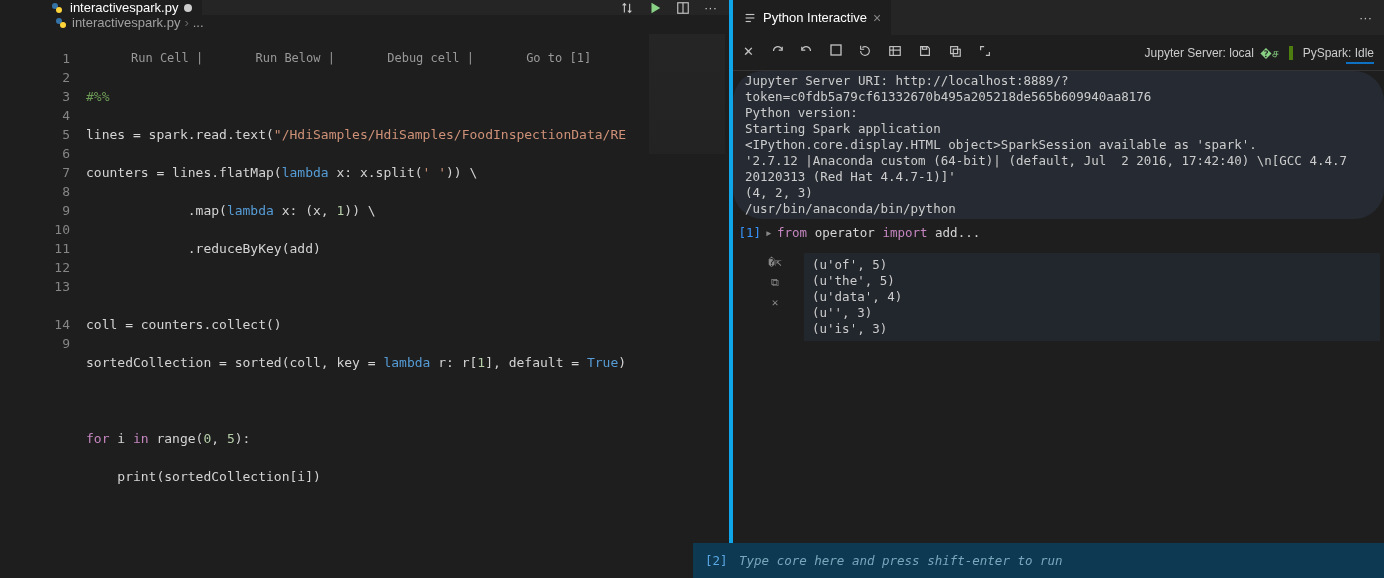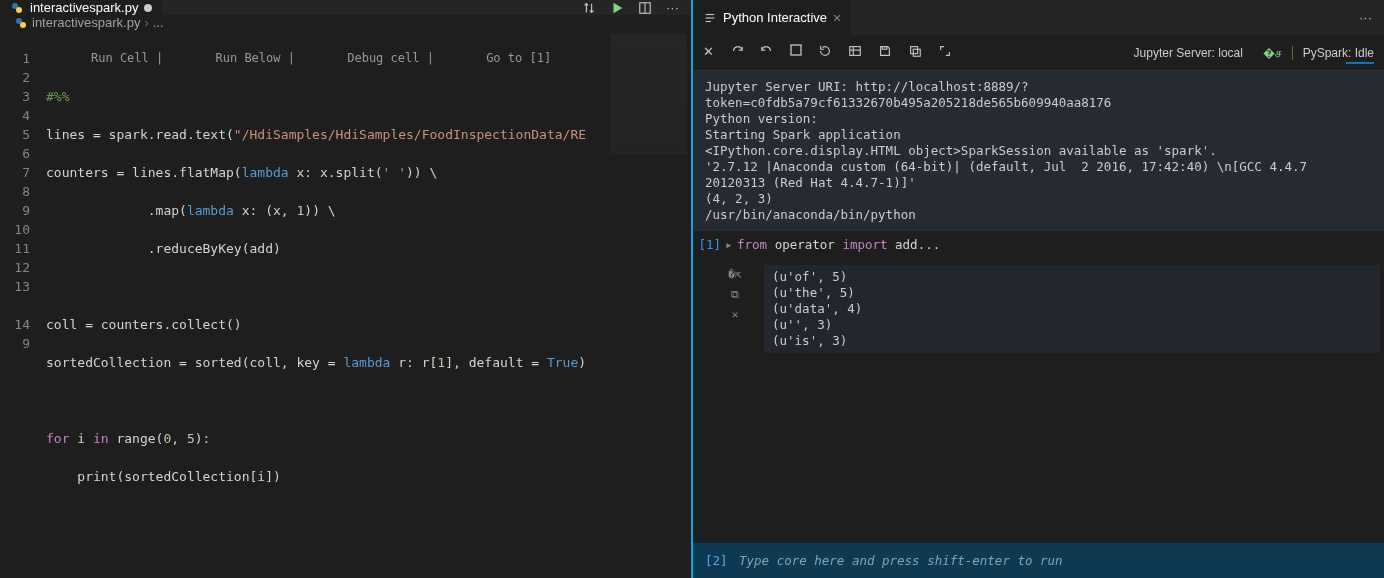--- a/index.html
+++ b/index.html
@@ -7,21 +7,21 @@
   background: #1e1e1e;
   font-family: "Segoe UI", Arial, sans-serif;
   font-size: 13px;
   color: #cccccc;
   width: 1384px;
   height: 578px;
   overflow: hidden;
   display: flex;
 }
 .pane { display: flex; flex-direction: column; height: 100%; }
-.left-pane { width: 693px; border-right: 2px solid #0ea5e9; }
+.left-pane { width: 693px; border-right: 4px solid #0ea5e9; margin-left: 40px; }
 .right-pane { flex: 1; }
 
 
 .tab-bar {
   height: 35px;
   background: #252526;
   display: flex;
   align-items: stretch;
   justify-content: space-between;
 }
@@ -73,25 +73,25 @@
 
 
 .minimap { position: absolute; top: 0; right: 0; width: 84px; height: 100%; background: #1e1e1e; }
 .minimap-content { position: absolute; top: 4px; left: 4px; right: 4px; height: 120px; background: linear-gradient(#2a2a2a, #262626); opacity: 0.6; }
 
 
 .toolbar { height: 36px; display: flex; align-items: center; justify-content: space-between; padding: 0 10px; border-bottom: 1px solid #333; }
 .toolbar-left { display: flex; gap: 16px; color: #c5c5c5; }
 .toolbar-left span { cursor: pointer; }
 .toolbar-right { display: flex; gap: 10px; align-items: center; color: #cccccc; font-size: 12px; }
-.server-info { display: flex; align-items: center; gap: 20px; cursor: pointer; }
-.pill { border-left: 1px solid #4d7c0f; padding-left: 10px; position: relative; }
+.server-info { display: flex; align-items: center; gap: 6px; cursor: pointer; }
+.pill { border-left: 4px solid #4d7c0f; padding-left: 10px; position: relative; }
 .pill::after { content: ''; position: absolute; right: 0; bottom: -4px; width: 28px; height: 2px; background: #0e70c0; }
 
-.output-block { padding: 8px 12px; font-family: Consolas, monospace; font-size: 12.5px; line-height: 16px; color: #cccccc; white-space: pre-wrap; background: #262b33; }
+.output-block { padding: 2px 12px; font-family: Consolas, monospace; font-size: 12.5px; line-height: 16px; color: #cccccc; white-space: pre-wrap; background: #262b33; border-radius: 30px; }
 .cell-row { display: flex; align-items: flex-start; padding: 6px 4px; font-family: Consolas, monospace; font-size: 12.5px; line-height: 16px; }
 .cell-index { color: #3794ff; width: 28px; text-align: right; padding-right: 4px; }
 .cell-toggle { color: #888; width: 12px; cursor: pointer; }
 .cell-code { flex: 1; color: #d4d4d4; white-space: pre; }
 .cell-gutter { width: 20px; display: flex; flex-direction: column; align-items: center; gap: 4px; padding-top: 2px; }
 .cell-gutter span { color: #888; font-size: 11px; cursor: pointer; }
 .cell-output { flex: 1; color: #cccccc; white-space: pre; background: #22262d; padding: 4px 8px; margin-left: 19px; }
 
 .input-row { position: absolute; bottom: 0; left: 693px; right: 0; background: #0d3a52; display: flex; align-items: center; padding: 10px 12px; font-family: Consolas, monospace; font-size: 12.5px; }
 .input-idx { color: #5aa7e4; width: 34px; }

